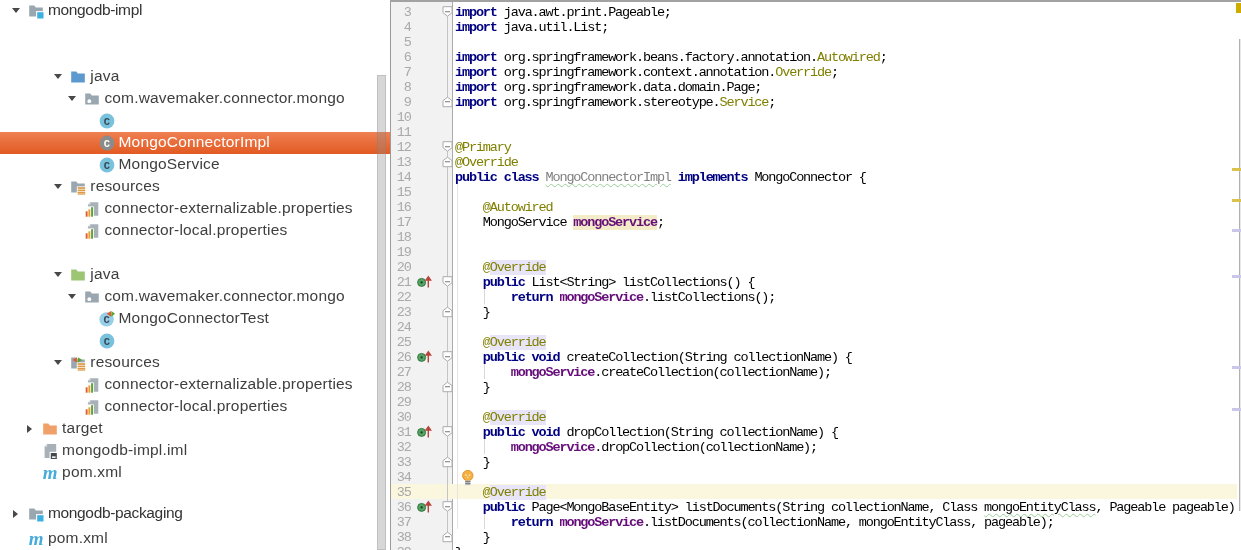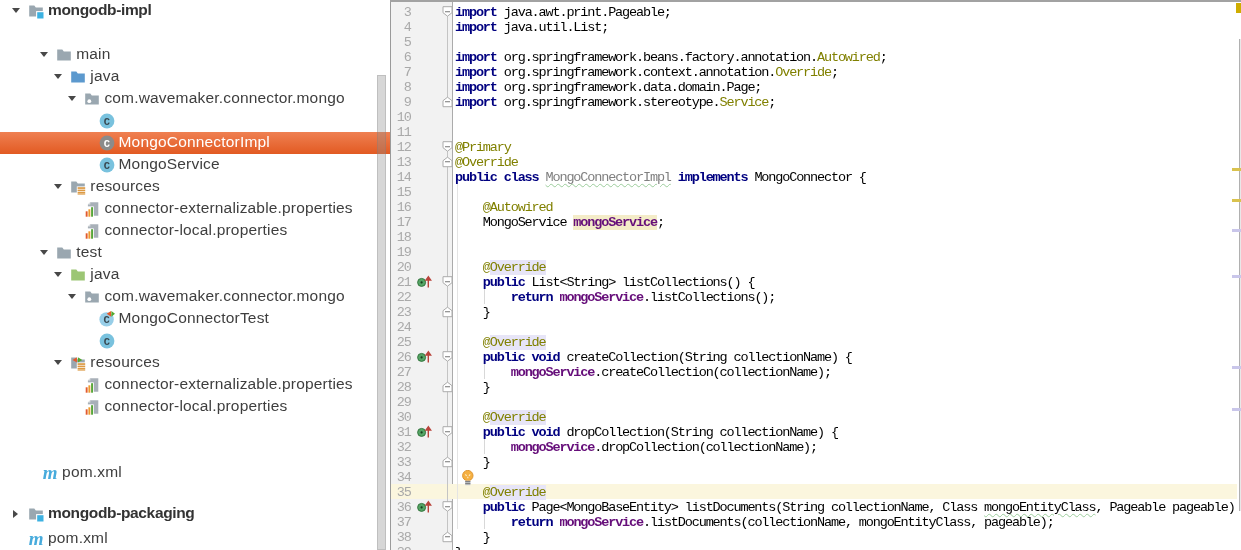--- a/index.html
+++ b/index.html
@@ -2,21 +2,21 @@
 <html><head><meta charset="utf-8"><style>
 * {margin:0;padding:0;box-sizing:border-box}
 html,body {width:1241px;height:550px;overflow:hidden;background:#fff;font-family:"Liberation Sans",sans-serif}
 #wrap {position:relative;width:1241px;height:550px}
 .abs {position:absolute}
 
 #tree {position:absolute;left:0;top:0;width:390px;height:550px;background:#fff}
 .trow {position:absolute;left:0;width:390px;height:22px}
 .trow.sel {background:linear-gradient(180deg,#EF8052,#E25A22)}
 .lbl {position:absolute;top:calc(50% - 1.2px);transform:translateY(-52%);font-size:15.5px;color:#3E3E3E;white-space:nowrap;letter-spacing:0.18px}
-.lbl.b {font-weight:bold;color:#333;letter-spacing:-0.35px}
+.lbl.b {font-weight:normal;color:#333;letter-spacing:-0.35px}
 .sel .lbl {color:#fff}
 .tic {position:absolute;top:3px;width:16px;height:16px}
 .tic svg {display:block}
 .ao {position:absolute;top:7.5px;width:0;height:0;border-left:4px solid transparent;border-right:4px solid transparent;border-top:5.5px solid #484848}
 .ac {position:absolute;top:6.5px;width:0;height:0;border-top:4px solid transparent;border-bottom:4px solid transparent;border-left:5.5px solid #484848}
 #tsb {position:absolute;left:377px;top:75px;width:9px;height:475px;background:rgba(140,140,140,.35);border:1px solid rgba(120,120,120,.25)}
 
 #ed {position:absolute;left:390px;top:0;width:851px;height:550px;background:#fff;font-family:"Liberation Mono",monospace}
 #topline {position:absolute;left:0;top:0;width:851px;height:2px;background:#A2A2A2}
 #gutter {position:absolute;left:0;top:0;width:63px;height:550px;background:#F2F2F2;border-left:1px solid #9A9A9A;border-right:1px solid #ABABAB}
@@ -40,29 +40,20 @@
         <span class="ao" style="left:12.0px"></span>
         <span class="tic" style="left:28.0px">
           <svg width="16" height="16" viewBox="0 0 16 16">
             <path d="M1.2 2.6 h5.1 l1.5 1.9 h7 v9.1 H1.2 z" fill="#9AA7B0"></path>
             <rect x="8.1" y="8.1" width="7.9" height="7.9" fill="#fff"></rect>
             <rect x="9.2" y="9.2" width="6.3" height="6.3" fill="#3CB1E1"></rect>
           </svg>
         </span>
         <span class="lbl b" style="left:48.0px">mongodb-impl</span>
       </div>
-<div class="trow" style="top:44px">
-        <span class="ao" style="left:40.2px"></span>
-        <span class="tic" style="left:56.2px">
-          <svg width="16" height="16" viewBox="0 0 16 16">
-            <path d="M1.2 2.6 h5.1 l1.5 1.9 h7 v9.1 H1.2 z" fill="#9AA7B0"></path>
-          </svg>
-        </span>
-        <span class="lbl" style="left:76.2px">main</span>
-      </div>
 <div class="trow" style="top:66px">
         <span class="ao" style="left:54.3px"></span>
         <span class="tic" style="left:70.3px">
           <svg width="16" height="16" viewBox="0 0 16 16">
             <path d="M1.2 2.6 h5.1 l1.5 1.9 h7 v9.1 H1.2 z" fill="#5C99CE"></path>
           </svg>
         </span>
         <span class="lbl" style="left:90.3px">java</span>
       </div>
 <div class="trow" style="top:88px">
@@ -133,29 +124,20 @@
           <svg width="16" height="16" viewBox="0 0 16 16">
             <path d="M6.3 1.2 h8 v13.6 H3.9 V3.6 z" fill="#A8B0B8"></path>
             <path d="M6.3 1.2 v2.4 H3.9 z" fill="#E2E5E8"></path>
             <rect x="0.9" y="5.4" width="8.9" height="10.6" fill="#fff"></rect>
             <rect x="1.7" y="10.3" width="1.9" height="5.4" fill="#E25B2E"></rect>
             <rect x="4.4" y="8.3" width="1.9" height="7.4" fill="#EE9A2F"></rect>
             <rect x="7.1" y="6.2" width="1.9" height="9.5" fill="#57A639"></rect>
           </svg>
         </span>
         <span class="lbl" style="left:104.4px">connector-local.properties</span>
-      </div>
-<div class="trow" style="top:242px">
-        <span class="ao" style="left:40.2px"></span>
-        <span class="tic" style="left:56.2px">
-          <svg width="16" height="16" viewBox="0 0 16 16">
-            <path d="M1.2 2.6 h5.1 l1.5 1.9 h7 v9.1 H1.2 z" fill="#9AA7B0"></path>
-          </svg>
-        </span>
-        <span class="lbl" style="left:76.2px">test</span>
       </div>
 <div class="trow" style="top:264px">
         <span class="ao" style="left:54.3px"></span>
         <span class="tic" style="left:70.3px">
           <svg width="16" height="16" viewBox="0 0 16 16">
             <path d="M1.2 2.6 h5.1 l1.5 1.9 h7 v9.1 H1.2 z" fill="#9CC674"></path>
           </svg>
         </span>
         <span class="lbl" style="left:90.3px">java</span>
       </div>
@@ -222,20 +204,41 @@
           <svg width="16" height="16" viewBox="0 0 16 16">
             <path d="M6.3 1.2 h8 v13.6 H3.9 V3.6 z" fill="#A8B0B8"></path>
             <path d="M6.3 1.2 v2.4 H3.9 z" fill="#E2E5E8"></path>
             <rect x="0.9" y="5.4" width="8.9" height="10.6" fill="#fff"></rect>
             <rect x="1.7" y="10.3" width="1.9" height="5.4" fill="#E25B2E"></rect>
             <rect x="4.4" y="8.3" width="1.9" height="7.4" fill="#EE9A2F"></rect>
             <rect x="7.1" y="6.2" width="1.9" height="9.5" fill="#57A639"></rect>
           </svg>
         </span>
         <span class="lbl" style="left:104.4px">connector-local.properties</span>
+      </div>
+<div class="trow" style="top:418px">
+        <span class="ac" style="left:27.1px"></span>
+        <span class="tic" style="left:42.1px">
+          <svg width="16" height="16" viewBox="0 0 16 16">
+            <path d="M1.2 2.6 h5.1 l1.5 1.9 h7 v9.1 H1.2 z" fill="#F0A169"></path>
+          </svg>
+        </span>
+        <span class="lbl" style="left:62.1px">target</span>
+      </div>
+<div class="trow" style="top:440px">
+        <span class="tic" style="left:42.1px">
+          <svg width="16" height="16" viewBox="0 0 16 16">
+            <path d="M5.2 0.9 h9 v14.2 H2.6 V3.5 z" fill="#A8B0B8"></path>
+            <path d="M5.2 0.9 v2.6 H2.6 z" fill="#E2E5E8"></path>
+            <rect x="7.6" y="8.8" width="8.4" height="7.2" fill="#fff"></rect>
+            <rect x="8.8" y="10" width="6" height="6" fill="#43484B"></rect>
+            <rect x="10" y="13.4" width="3.6" height="1.5" fill="#fff"></rect>
+          </svg>
+        </span>
+        <span class="lbl" style="left:62.1px">mongodb-impl.iml</span>
       </div>
 <div class="trow" style="top:462px">
         <span class="tic" style="left:42.1px">
           <svg width="16" height="16" viewBox="0 0 16 16">
             <text x="8.2" y="13.6" font-family="Liberation Serif, serif" font-size="19" font-weight="bold" font-style="italic" fill="#47ABDC" text-anchor="middle">m</text>
           </svg>
         </span>
         <span class="lbl" style="left:62.1px">pom.xml</span>
       </div>
 <div class="trow" style="top:503px">

